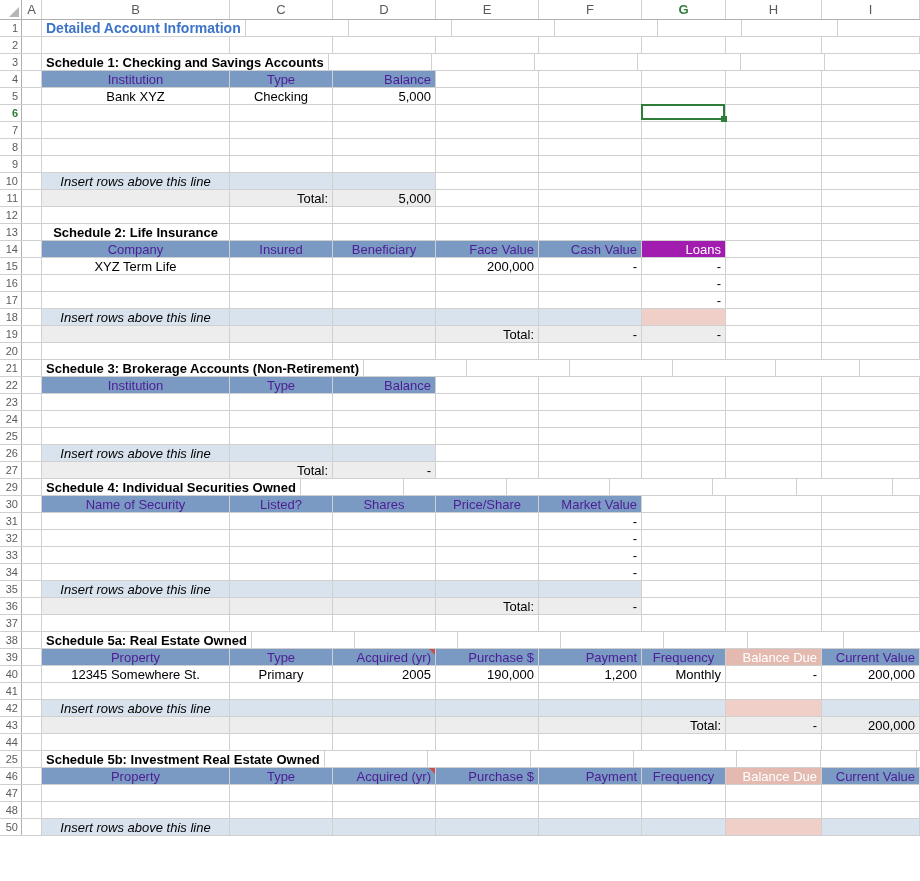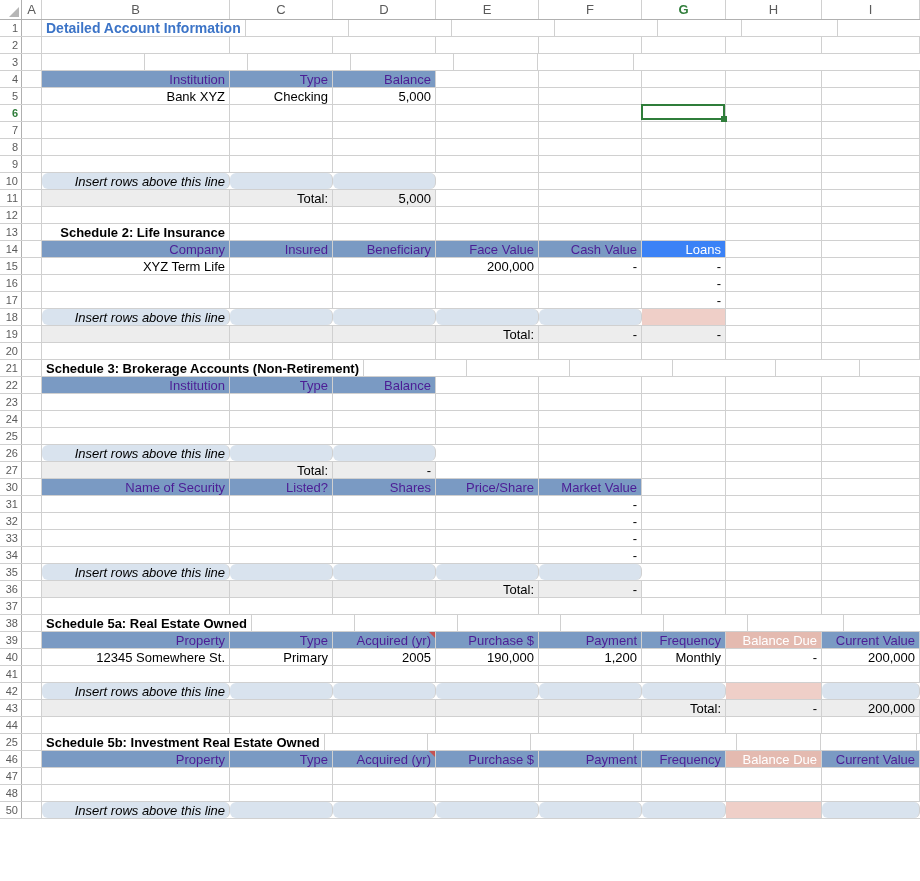--- a/index.html
+++ b/index.html
@@ -27,37 +27,37 @@
   .colhdr .ch{border-right:1px solid var(--grid);display:flex;align-items:center;justify-content:center;color:var(--hdr-fg);}
   .colhdr .ch.sel{color:var(--sel);font-weight:600;}
 
   
   .rows{display:flex;flex-direction:column;}
   .row{display:flex;height:17px;border-bottom:1px solid var(--grid);}
   .row .rh{flex:0 0 22px;border-right:1px solid var(--grid-strong);display:flex;align-items:center;justify-content:flex-end;padding-right:3px;color:var(--hdr-fg);font-size:11px;background:#fff;}
   .row .rh.sel{color:var(--sel);font-weight:600;}
   .cell{border-right:1px solid var(--grid);padding:0 4px;display:flex;align-items:center;overflow:visible;white-space:nowrap;position:relative;}
   .cell.r{justify-content:flex-end;}
-  .cell.l{justify-content:flex-end;}
+  .cell.l{justify-content:center;}
 
   
   .cA{flex:0 0 20px;}
   .cB{flex:0 0 188px;}
   .cC{flex:0 0 103px;}
   .cD{flex:0 0 103px;}
   .cE{flex:0 0 103px;}
   .cF{flex:0 0 103px;}
   .cG{flex:0 0 84px;}
   .cH{flex:0 0 96px;}
   .cI{flex:0 0 98px;}
 
   .title{color:var(--blue-link);font-weight:700;font-size:14px;}
   .secTitle{font-weight:700;}
   .hdrCell{background:var(--sec-hdr);color:#4c1d95;}
-  .insert{background:var(--insert-bg);font-style:italic;border-radius:6px;}
+  .insert{background:var(--insert-bg);font-style:italic;}
   .total{background:var(--total-bg);}
   .pink{background:var(--pink);}
   .tri{position:absolute;top:0;right:0;width:0;height:0;border-top:6px solid #c55252;border-left:6px solid transparent;}
 
   
   .sel-cell{position:absolute;border:2px solid var(--sel);pointer-events:none;}
   .sel-handle{position:absolute;width:6px;height:6px;background:var(--sel);right:-4px;bottom:-4px;}
 
   
   .spill{position:relative;z-index:2;}
@@ -106,20 +106,23 @@
         <div class="cell cE"></div>
         <div class="cell cF"></div>
         <div class="cell cG"></div>
         <div class="cell cH"></div>
         <div class="cell cI"></div>
     </div>
 
     <div class="row">
         <div class="rh">3</div>
       <div class="cell cA"></div>
+      <div class="cell cB l spill">
+          <span class="secTitle">Schedule 1: Checking and Savings Accounts</span>
+        </div>
       <div class="cell cC"></div>
         <div class="cell cD"></div>
         <div class="cell cE"></div>
         <div class="cell cF"></div>
         <div class="cell cG"></div>
         <div class="cell cH"></div>
     </div>
 
     <div class="row">
         <div class="rh">4</div>
@@ -252,21 +255,21 @@
     </div>
 
     <div class="row">
         <div class="rh">14</div>
       <div class="cell cA"></div>
       <div class="cell cB l hdrCell">Company</div>
       <div class="cell cC l hdrCell">Insured</div>
       <div class="cell cD l hdrCell">Beneficiary</div>
       <div class="cell cE r hdrCell">Face Value</div>
       <div class="cell cF r hdrCell">Cash Value</div>
-      <div class="cell cG r" style="background:#3b82f6;color:#fff">Loans</div>
+      <div class="cell cG r" style="background:#a21caf;color:#fff">Loans</div>
       <div class="cell cH"></div>
         <div class="cell cI"></div>
     </div>
 
     <div class="row">
         <div class="rh">15</div>
       <div class="cell cA"></div>
       <div class="cell cB l">XYZ Term Life</div>
       <div class="cell cC l"></div>
         <div class="cell cD l"></div>
@@ -426,20 +429,34 @@
       <div class="cell cC r total">Total:</div>
       <div class="cell cD r total">-</div>
       <div class="cell cE"></div>
         <div class="cell cF"></div>
         <div class="cell cG"></div>
         <div class="cell cH"></div>
         <div class="cell cI"></div>
     </div>
 
 
+    <div class="row">
+        <div class="rh">29</div>
+      <div class="cell cA"></div>
+      <div class="cell cB l spill">
+          <span class="secTitle">Schedule 4: Individual Securities Owned</span>
+        </div>
+      <div class="cell cC"></div>
+        <div class="cell cD"></div>
+        <div class="cell cE"></div>
+        <div class="cell cF"></div>
+        <div class="cell cG"></div>
+        <div class="cell cH"></div>
+        <div class="cell cI"></div>
+    </div>
 
     <div class="row">
         <div class="rh">30</div>
       <div class="cell cA"></div>
       <div class="cell cB l hdrCell">Name of Security</div>
       <div class="cell cC l hdrCell">Listed?</div>
       <div class="cell cD l hdrCell">Shares</div>
       <div class="cell cE l hdrCell">Price/Share</div>
       <div class="cell cF r hdrCell">Market Value</div>
       <div class="cell cG"></div>

